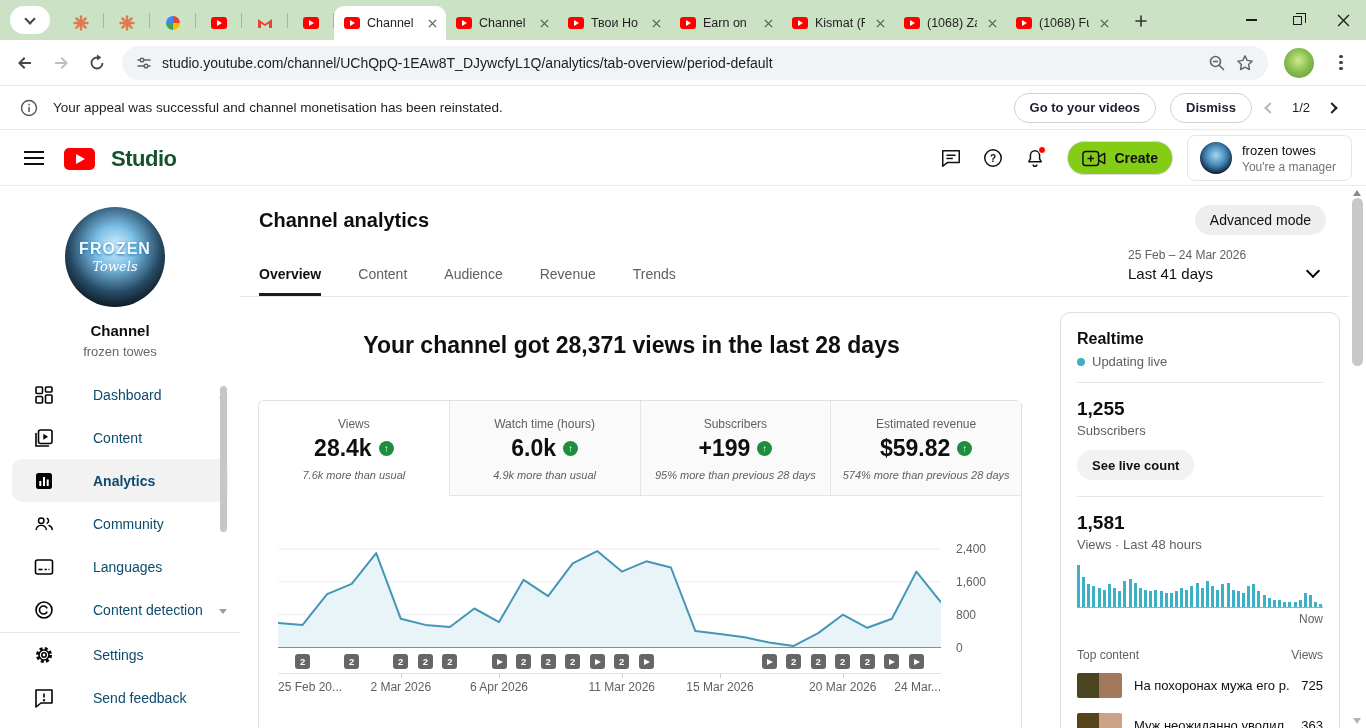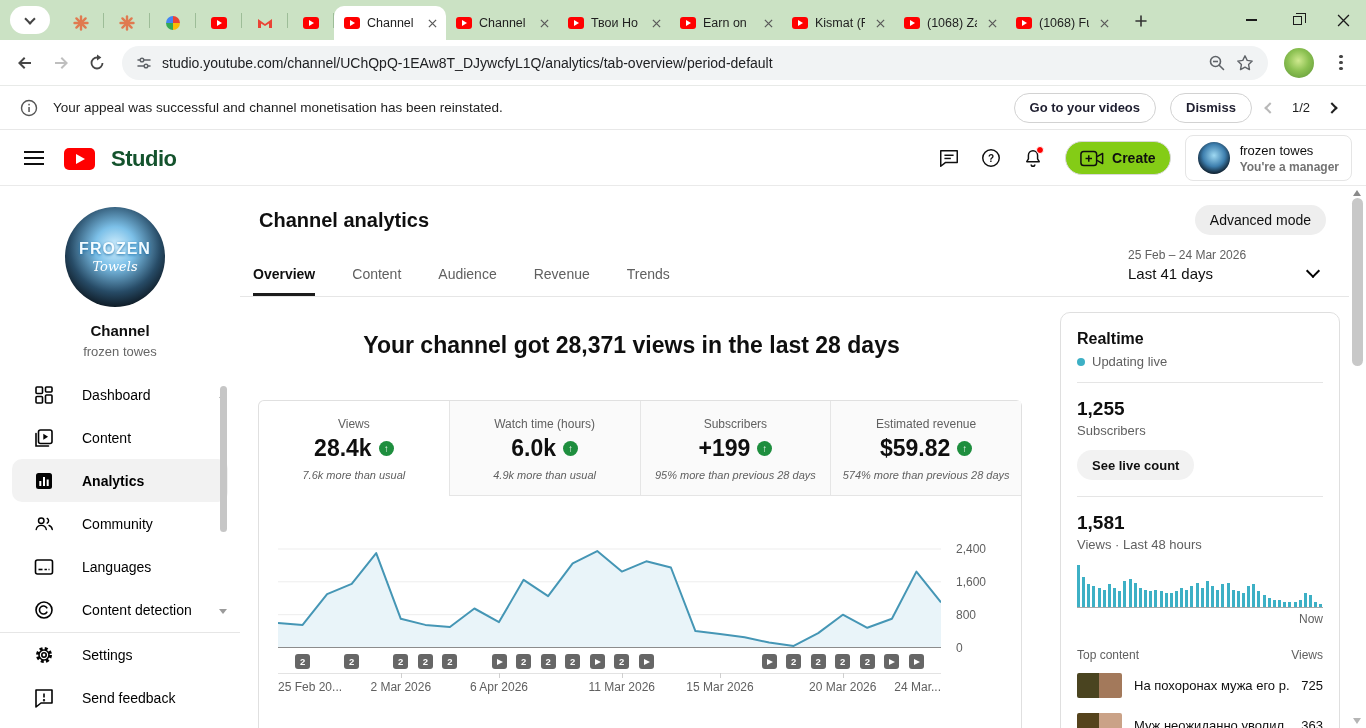--- a/index.html
+++ b/index.html
@@ -58,46 +58,46 @@
   .studio-search-wrap { position:absolute; left:413px; top:142px; width:542px; height:34px; border:1px solid #e3e3e3; background:#f9f9f9; border-radius:17px; display:flex; align-items:center; padding:0 15px; gap:12px; }
   .studio-search-wrap input { border:none; background:transparent; outline:none; font-size:14px; color:#0f0f0f; width:100%; font-family:inherit; }
   .studio-search-wrap input::placeholder { color:#8b8b8b; }
   .hdr-right { position:absolute; right:14px; top:0; height:56px; display:flex; align-items:center; gap:6px; }
   .hdr-icon { width:36px; height:36px; display:flex; align-items:center; justify-content:center; position:relative; }
   .bell-dot { position:absolute; top:6px; right:7px; width:8px; height:8px; border-radius:50%; background:#f00; border:1.5px solid #fff; }
   .create-btn { height:34px; border:1px solid #d9d9d9; border-radius:17px; padding:0 14px; display:flex; align-items:center; gap:8px; font-size:14px; font-weight:bold; color:#0f0f0f; margin:0 8px; background:#84cc16; }
   .account-chip { height:46px; border:1px solid #e5e5e5; border-radius:8px; padding:0 12px; display:flex; align-items:center; gap:10px; min-width:165px; }
   .chip-avatar { width:32px; height:32px; border-radius:50%; background:radial-gradient(circle at 50% 42%, #9fd9f2 0%, #3e7fae 45%, #0a1622 78%, #000 100%); }
   .chip-name { font-size:13px; color:#0f0f0f; }
-  .chip-role { font-size:12px; color:#737373; margin-top:2px;font-weight:bold; }
+  .chip-role { font-size:12px; color:#737373; margin-top:2px; }
 
   
   #sidebar { position:absolute; left:0; top:186px; width:240px; height:542px; background:#fff; }
   .side-avatar { position:absolute; left:65px; top:21px; width:100px; height:100px; border-radius:50%; background:radial-gradient(circle at 50% 40%, #d8f2ff 0%, #7cc0e8 26%, #274b66 58%, #05080c 85%); display:flex; flex-direction:column; align-items:center; justify-content:center; }
   .av-t1 { font-size:16px; font-weight:bold; color:#f2fbff; letter-spacing:1px; text-shadow:0 1px 3px #1a6fa8; }
   .av-t2 { font-size:13px; font-style:italic; color:#fff; font-family:"DejaVu Serif",serif; margin-top:1px; }
   .side-channel { position:absolute; top:136px; left:0; width:240px; text-align:center; font-size:15px; font-weight:bold; color:#0f0f0f; }
   .side-name { position:absolute; top:158px; left:0; width:240px; text-align:center; font-size:13px; color:#666; }
   #side-menu { position:absolute; top:187px; left:0; right:0; }
-  .side-item { height:43px; margin:0 12px; padding-left:21px; border-radius:10px; display:flex; align-items:center; gap:27px; font-size:14px; color:#000000; }
+  .side-item { height:43px; margin:0 12px; padding-left:21px; border-radius:10px; display:flex; align-items:center; gap:38px; font-size:14px; color:#0c4a6e; }
   .side-item.active { font-weight:bold; background:#f2f2f2; }
   .side-ic { width:22px; height:22px; display:flex; align-items:center; justify-content:center; }
   .side-divider { position:absolute; top:446px; left:0; right:0; border-top:1px solid #e6e6e6; }
   #side-footer { position:absolute; top:447px; left:0; right:0; }
   .tri-up { width:0; height:0; border-left:4px solid transparent; border-right:4px solid transparent; border-bottom:5px solid #9b9b9b; }
   .tri-down { width:0; height:0; border-left:4px solid transparent; border-right:4px solid transparent; border-top:5px solid #9b9b9b; }
   .side-sb-up { position:absolute; right:13px; top:190px; }
   .side-sb-thumb { position:absolute; right:13px; top:200px; width:7px; height:146px; background:#c6c6c6; border-radius:3.5px; }
   .side-sb-down { position:absolute; right:13px; top:428px; }
 
   
   #main { position:absolute; left:240px; top:186px; width:1126px; height:542px; background:#fff; }
   .pg-title { position:absolute; left:19px; top:23px; font-size:20px; font-weight:bold; color:#0f0f0f; }
   .advanced-btn { position:absolute; right:40px; top:19px; height:30px; background:#eee; border-radius:16px; padding:0 15px; display:flex; align-items:center; font-size:14px; color:#0f0f0f; }
-  #an-tabs { position:absolute; left:13px; top:80px; display:flex; gap:37px; }
+  #an-tabs { position:absolute; left:19px; top:80px; display:flex; gap:37px; }
   .an-tab { font-size:14px; color:#606060; padding-bottom:11px; }
   .an-tab.active { color:#0f0f0f; font-weight:bold; border-bottom:3px solid #1c1c1c; }
   .tabs-rule { position:absolute; left:0; right:17px; top:110px; border-top:1px solid #e6e6e6; }
   .date-block { position:absolute; left:888px; top:62px; }
   .date-range { font-size:12px; color:#606060; }
   .date-preset { font-size:15px; color:#0f0f0f; margin-top:3px; }
   .date-chev { position:absolute; left:1068px; top:76px; color:#030303; }
   .date-chev .chev { width:10px; height:10px; }
   .headline { position:absolute; left:19px; top:146px; width:745px; text-align:center; font-size:23px; font-weight:bold; color:#0f0f0f; }
 

